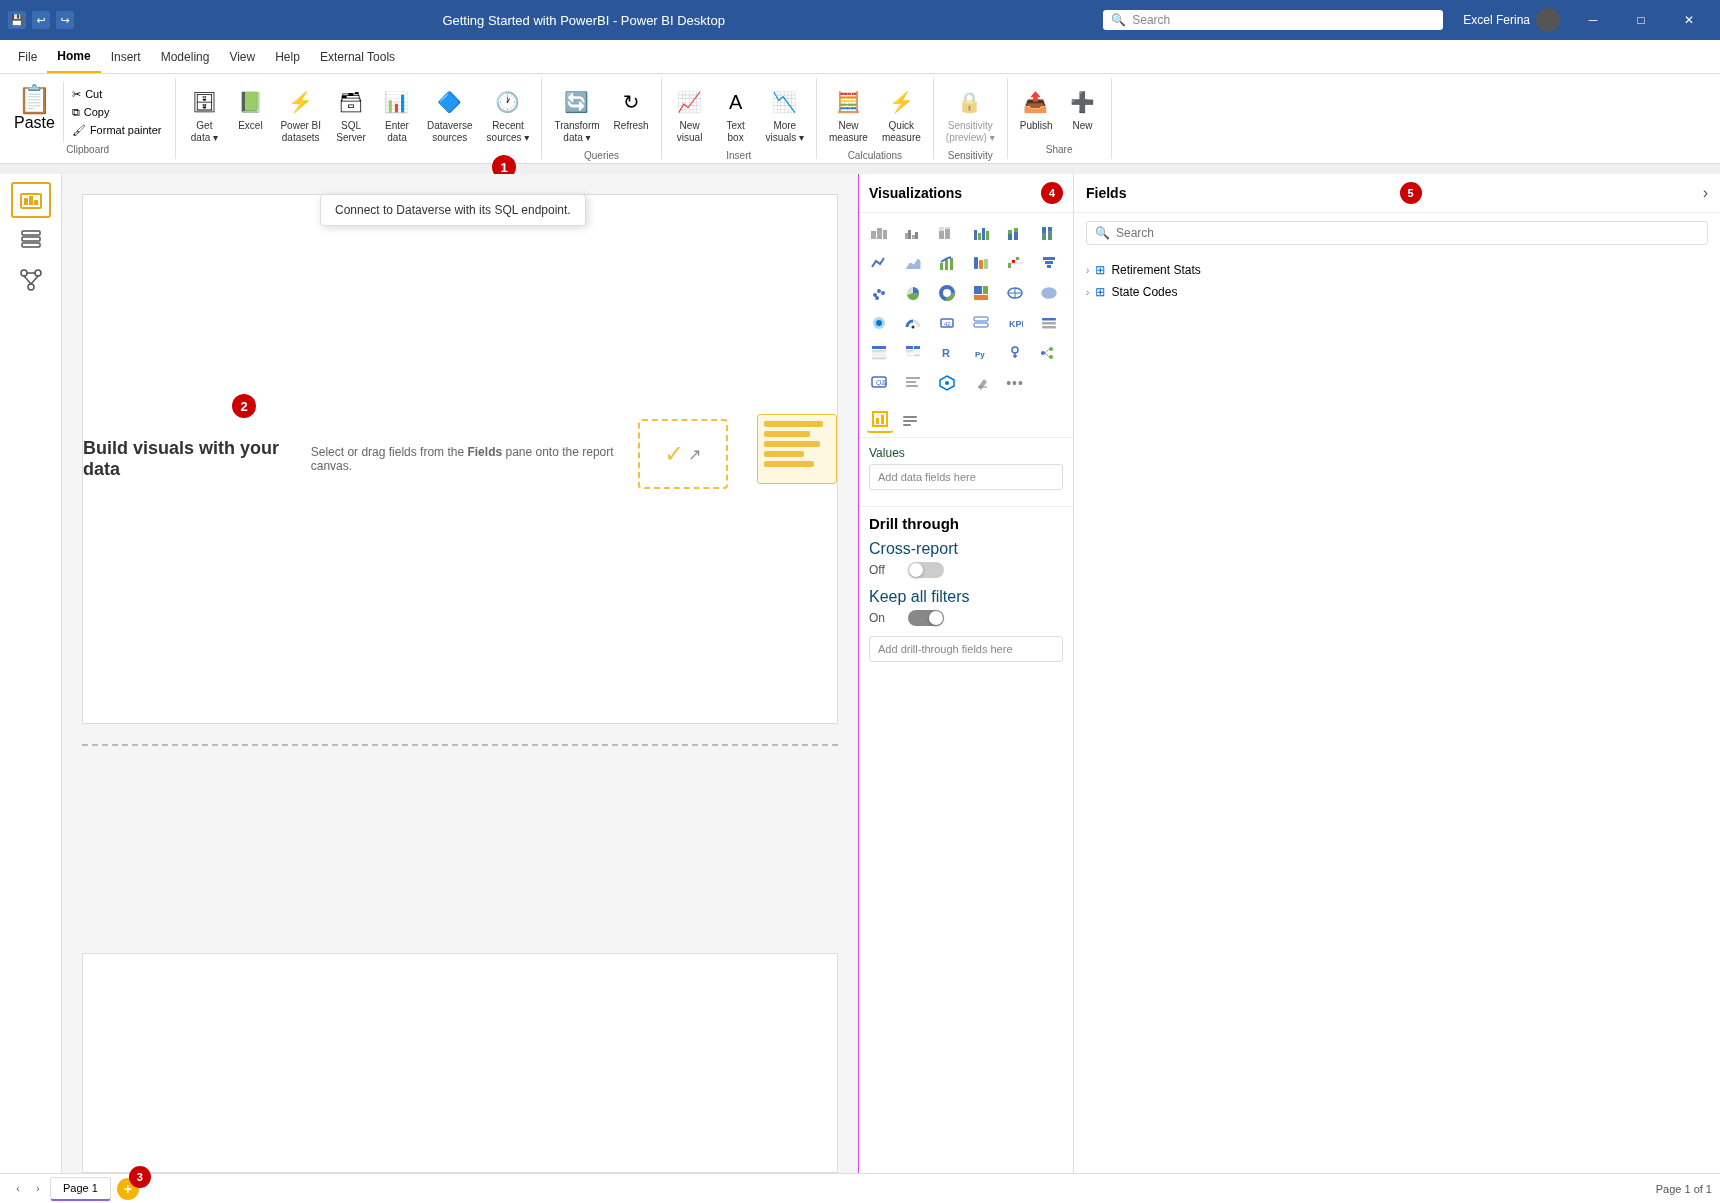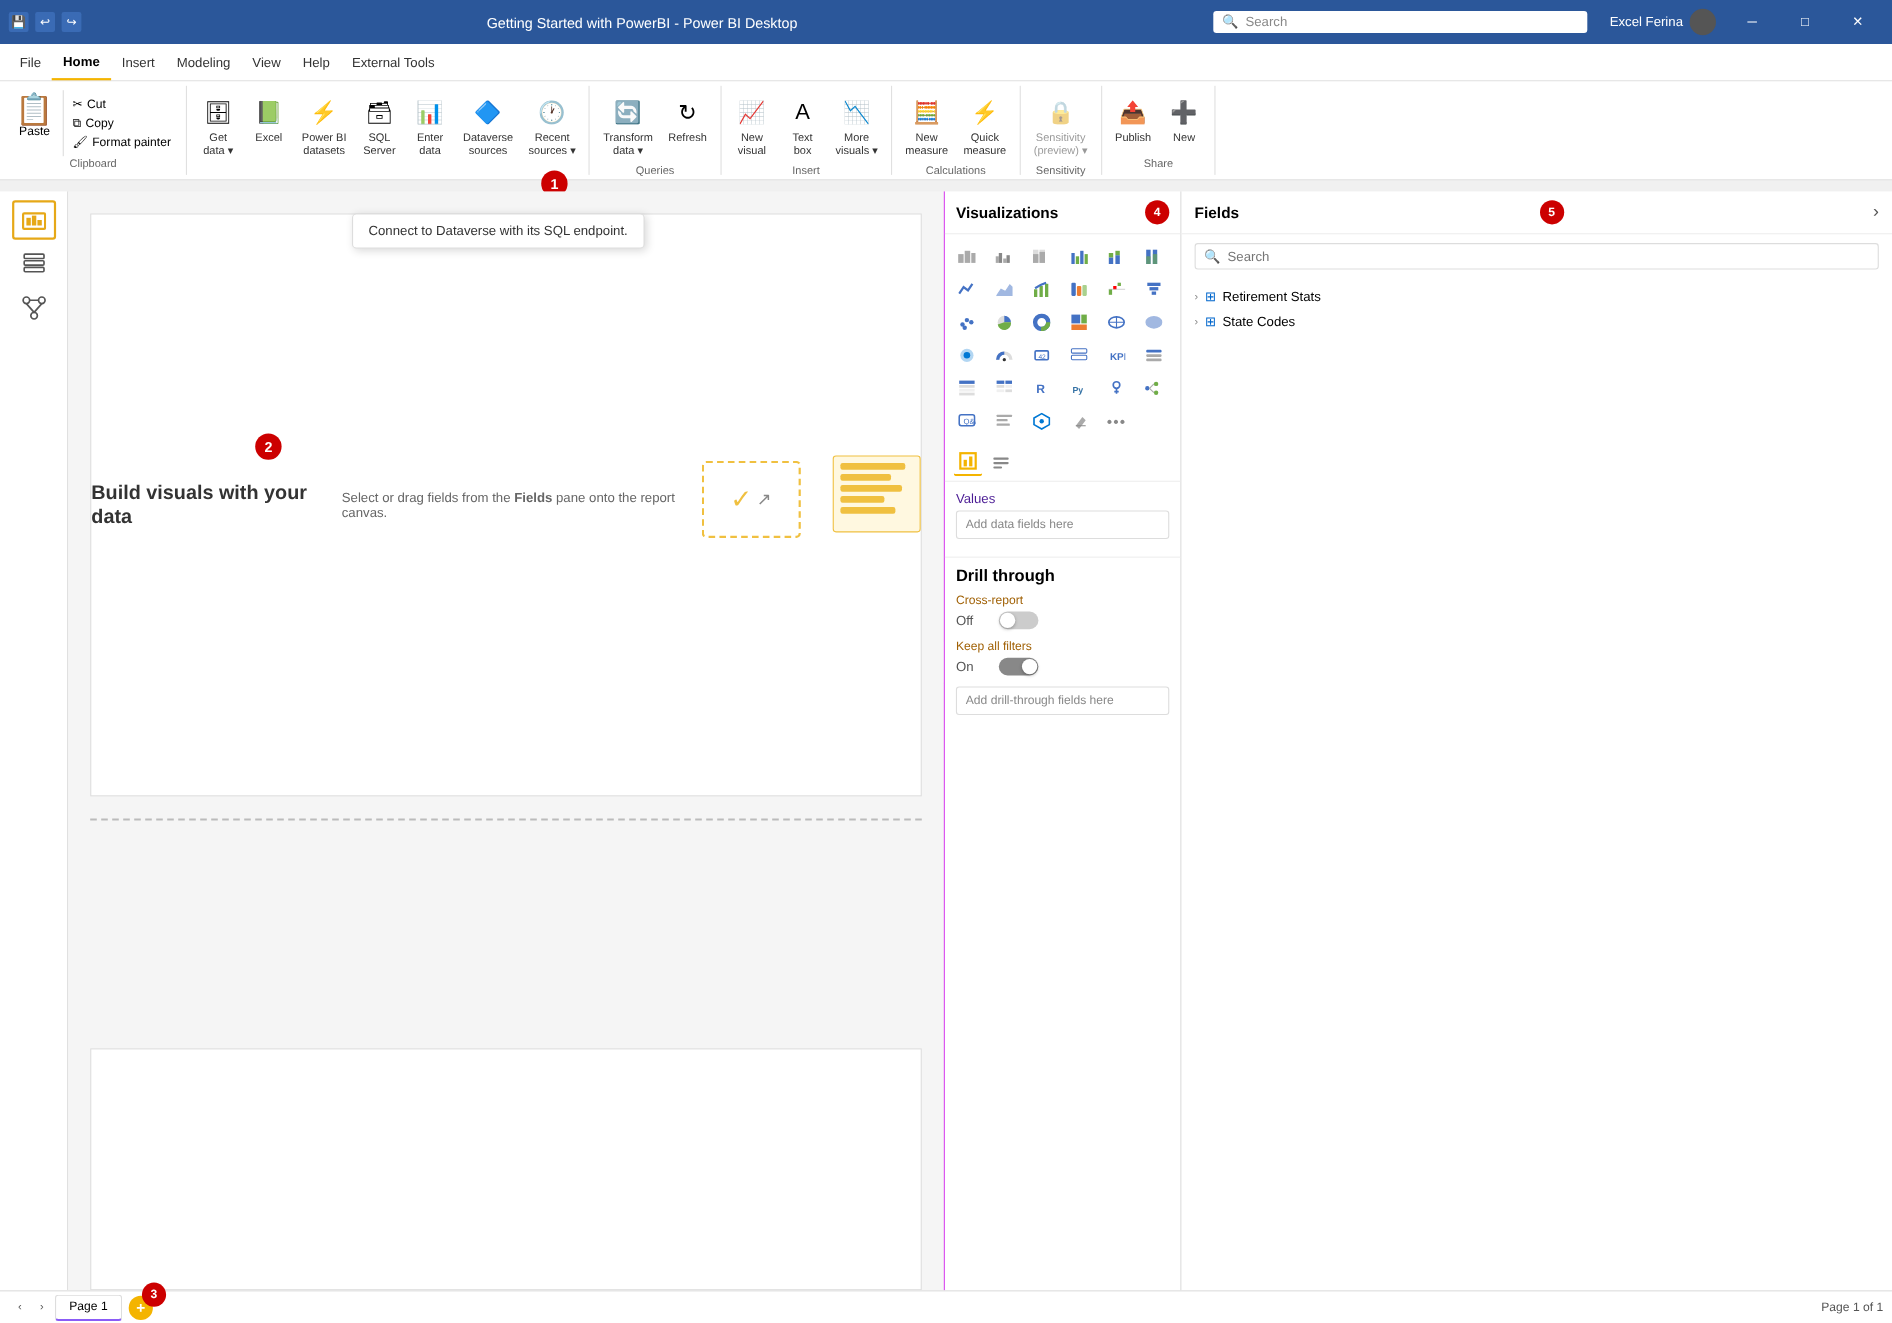--- a/index.html
+++ b/index.html
@@ -38,21 +38,21 @@
     .ribbon-btn { display: flex; flex-direction: column; align-items: center; padding: 4px 6px; cursor: pointer; border-radius: 3px; min-width: 42px; }
     .ribbon-btn-icon { width: 32px; height: 32px; display: flex; align-items: center; justify-content: center; font-size: 20px; }
     .ribbon-btn-label { font-size: 10px; color: #333; text-align: center; line-height: 1.2; margin-top: 2px; }
     .ribbon-btn.large { flex-direction: column; }
     .ribbon-btn.disabled { opacity: 0.5; cursor: default; }
 
     
     .clipboard-group { display: flex; height: 100%; }
     .paste-btn { display: flex; flex-direction: column; align-items: center; padding: 4px 8px; cursor: pointer; border-right: 1px solid #ddd; }
     .paste-icon { font-size: 28px; line-height: 1; }
-    .paste-label { font-size: 11px; }
+    .paste-label { font-size: 16px; }
     .clipboard-small-btns { display: flex; flex-direction: column; justify-content: center; gap: 1px; padding: 0 4px; }
     .small-ribbon-btn { display: flex; align-items: center; gap: 4px; padding: 2px 4px; cursor: pointer; border-radius: 2px; font-size: 11px; }
 
     
     .tooltip-popup {
       position: absolute; background: white; border: 1px solid #ddd; border-radius: 4px; padding: 8px 14px; font-size: 12px; color: #333; box-shadow: 2px 2px 8px rgba(0,0,0,0.15); z-index: 100; white-space: nowrap;
     }
 
     
     .badge {
@@ -101,25 +101,25 @@
     }
     .vis-panel-header {
       display: flex; align-items: center; justify-content: space-between; padding: 8px 10px; border-bottom: 1px solid #eee;
     }
     .vis-panel-title { font-size: 14px; font-weight: 600; }
     .vis-grid {
       display: grid; grid-template-columns: repeat(6, 1fr); gap: 2px; padding: 6px;
     }
     .vis-icon { width: 28px; height: 28px; display: flex; align-items: center; justify-content: center; cursor: pointer; border-radius: 3px; font-size: 14px; color: #555; }
     .vis-fields-section { padding: 8px 10px; }
-    .vis-field-label { font-size: 12px; color: #4c1d95; margin-bottom: 4px; }
+    .vis-field-label { font-size: 12px; color: #14532d; margin-bottom: 4px; }
     .vis-field-box { border: 1px solid #ddd; border-radius: 3px; padding: 6px 8px; font-size: 11px; color: #888; margin-bottom: 8px; }
     .drill-through-section { padding: 8px 10px; border-top: 1px solid #eee; }
     .drill-title { font-size: 15px; font-weight: 600; margin-bottom: 8px; }
-    .drill-sub { font-size: 11px; color: #a16207; margin-bottom: 4px; }
+    .drill-sub { font-size: 16px; color: #0c4a6e; margin-bottom: 4px; }
     .toggle-row { display: flex; align-items: center; gap: 23px; margin-bottom: 10px; }
     .toggle { width: 36px; height: 16px; background: #ccc; border-radius: 8px; position: relative; cursor: pointer; }
     .toggle.on { background: #888; }
     .toggle-knob { width: 14px; height: 14px; background: white; border-radius: 50%; position: absolute; top: 1px; transition: left 0.2s; box-shadow: 0 1px 3px rgba(0,0,0,0.3); }
     .toggle.off .toggle-knob { left: 1px; }
     .toggle.on .toggle-knob { left: 21px; }
     .toggle-label { font-size: 12px; color: #555; }
     .drill-field-box { border: 1px solid #ddd; border-radius: 3px; padding: 6px 8px; font-size: 11px; color: #888; }
     .fields-panel {
       flex: 1; display: flex; flex-direction: column;

